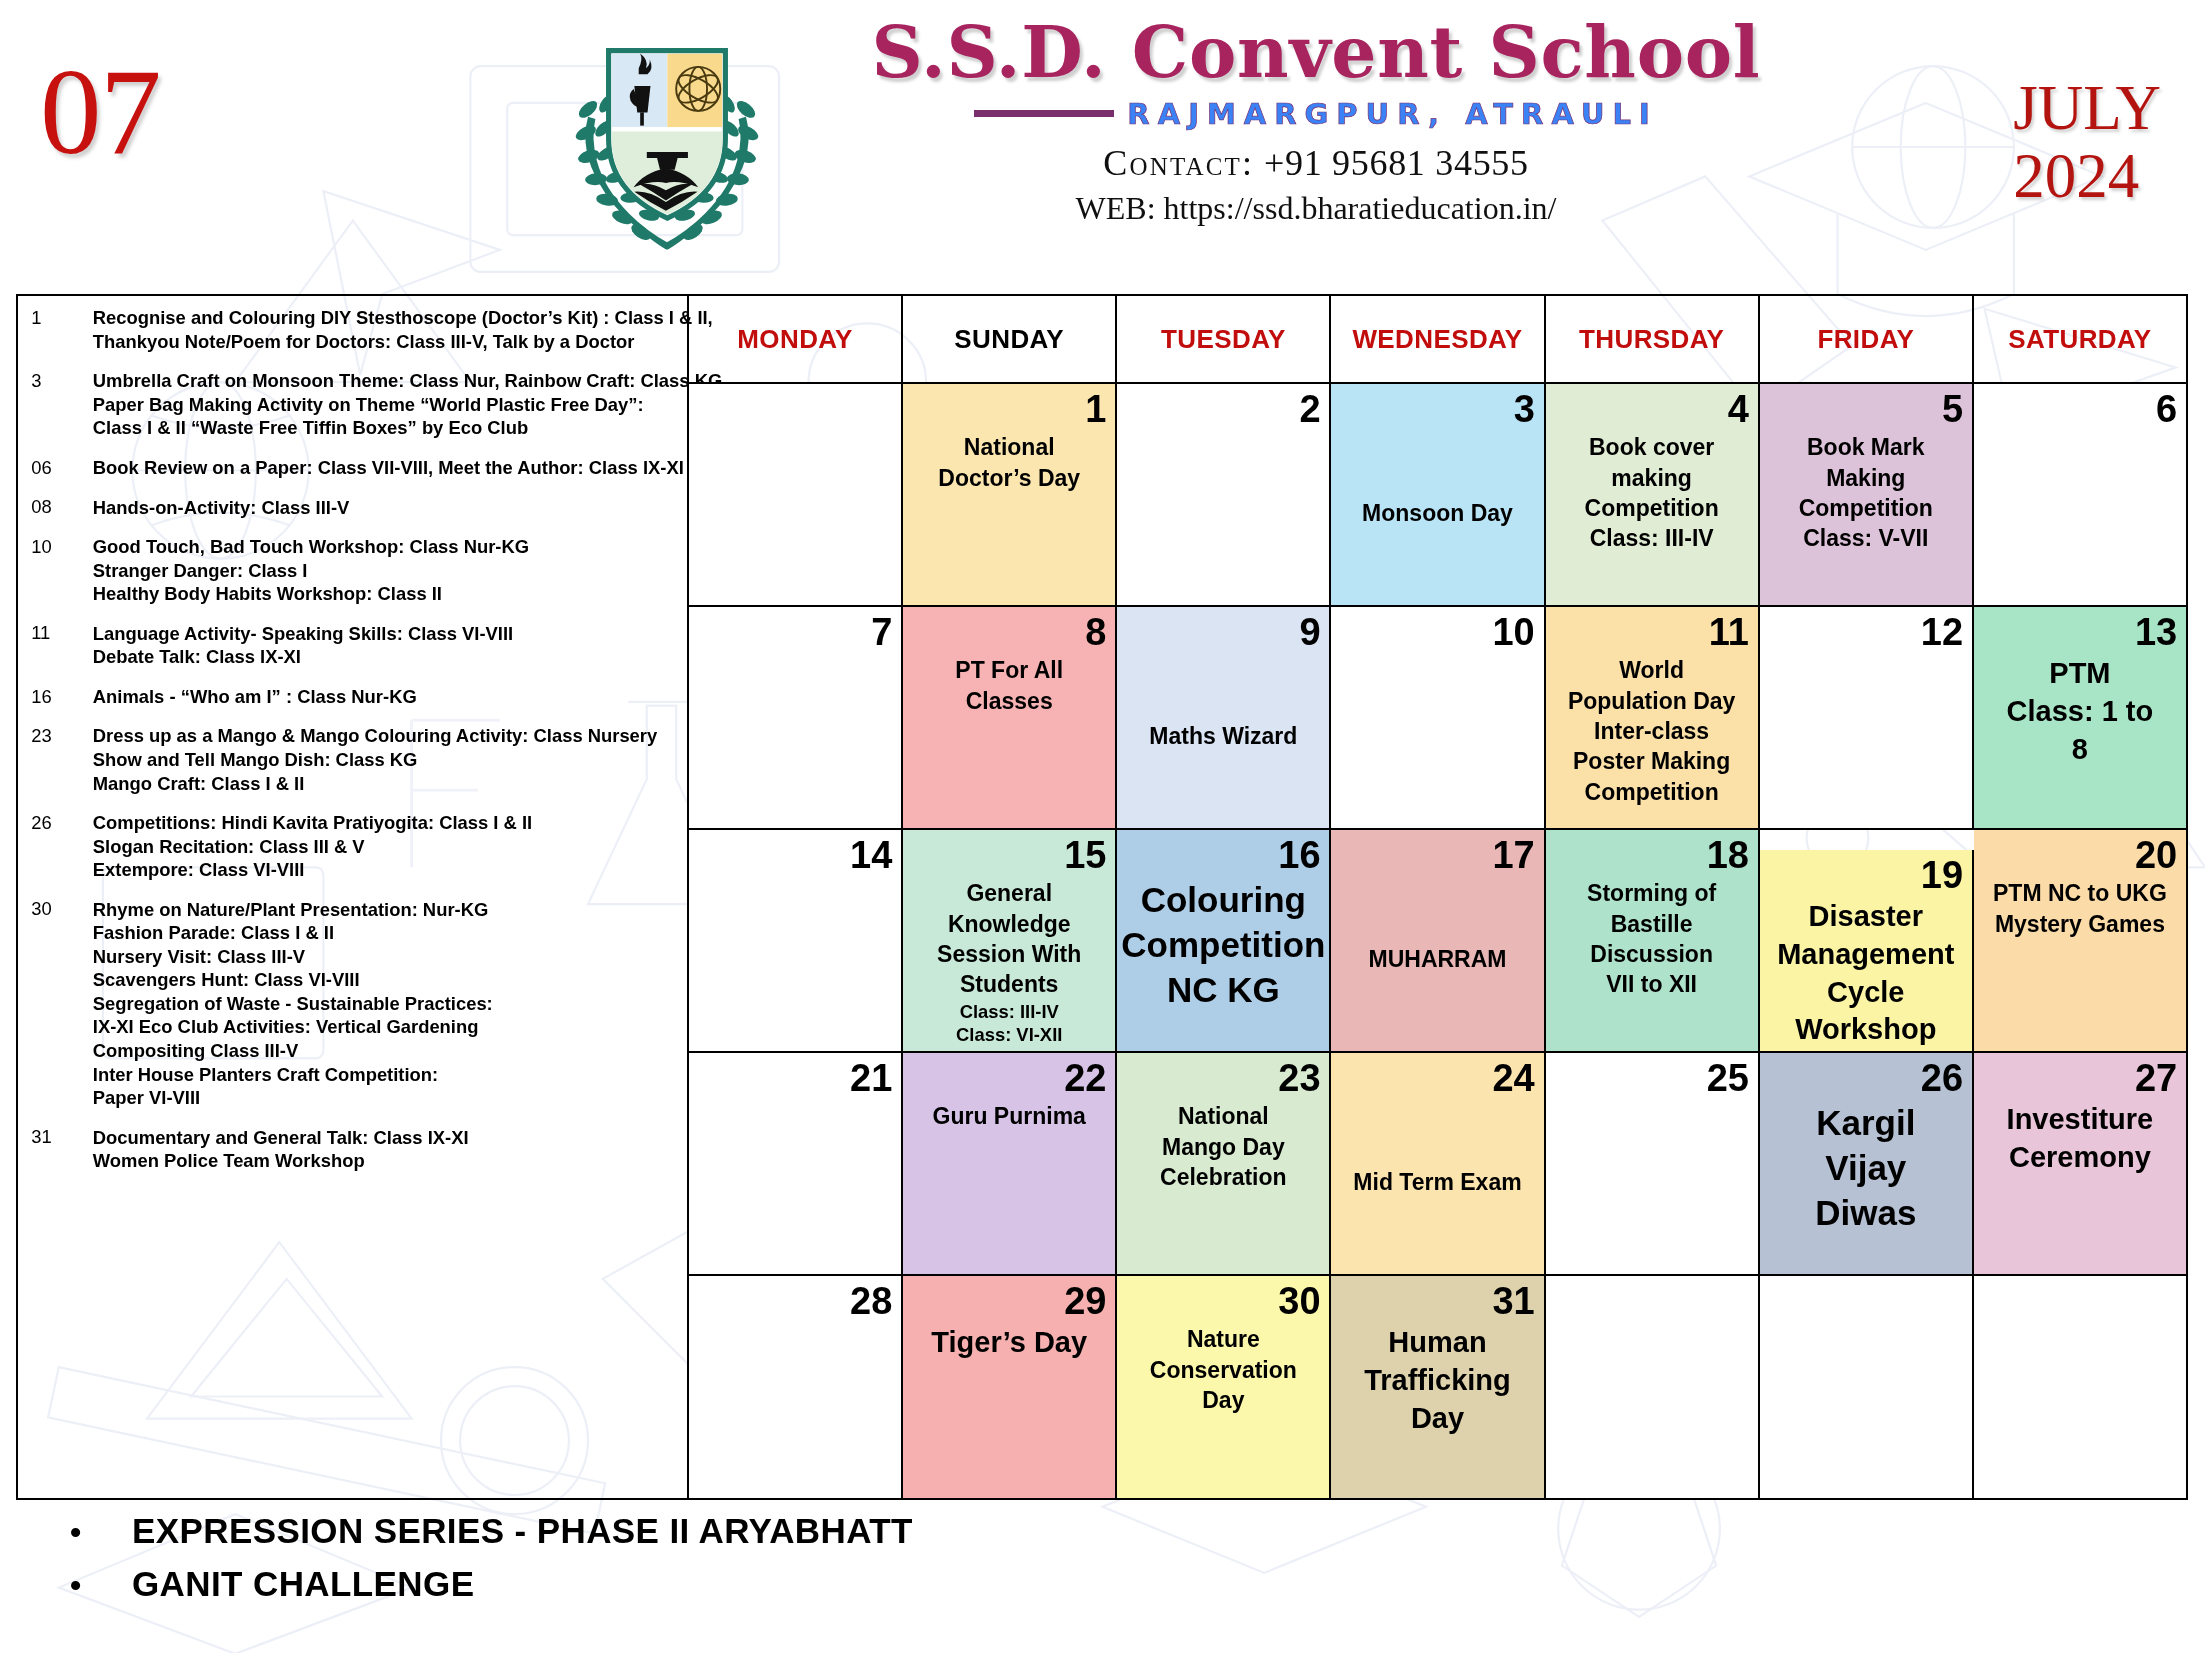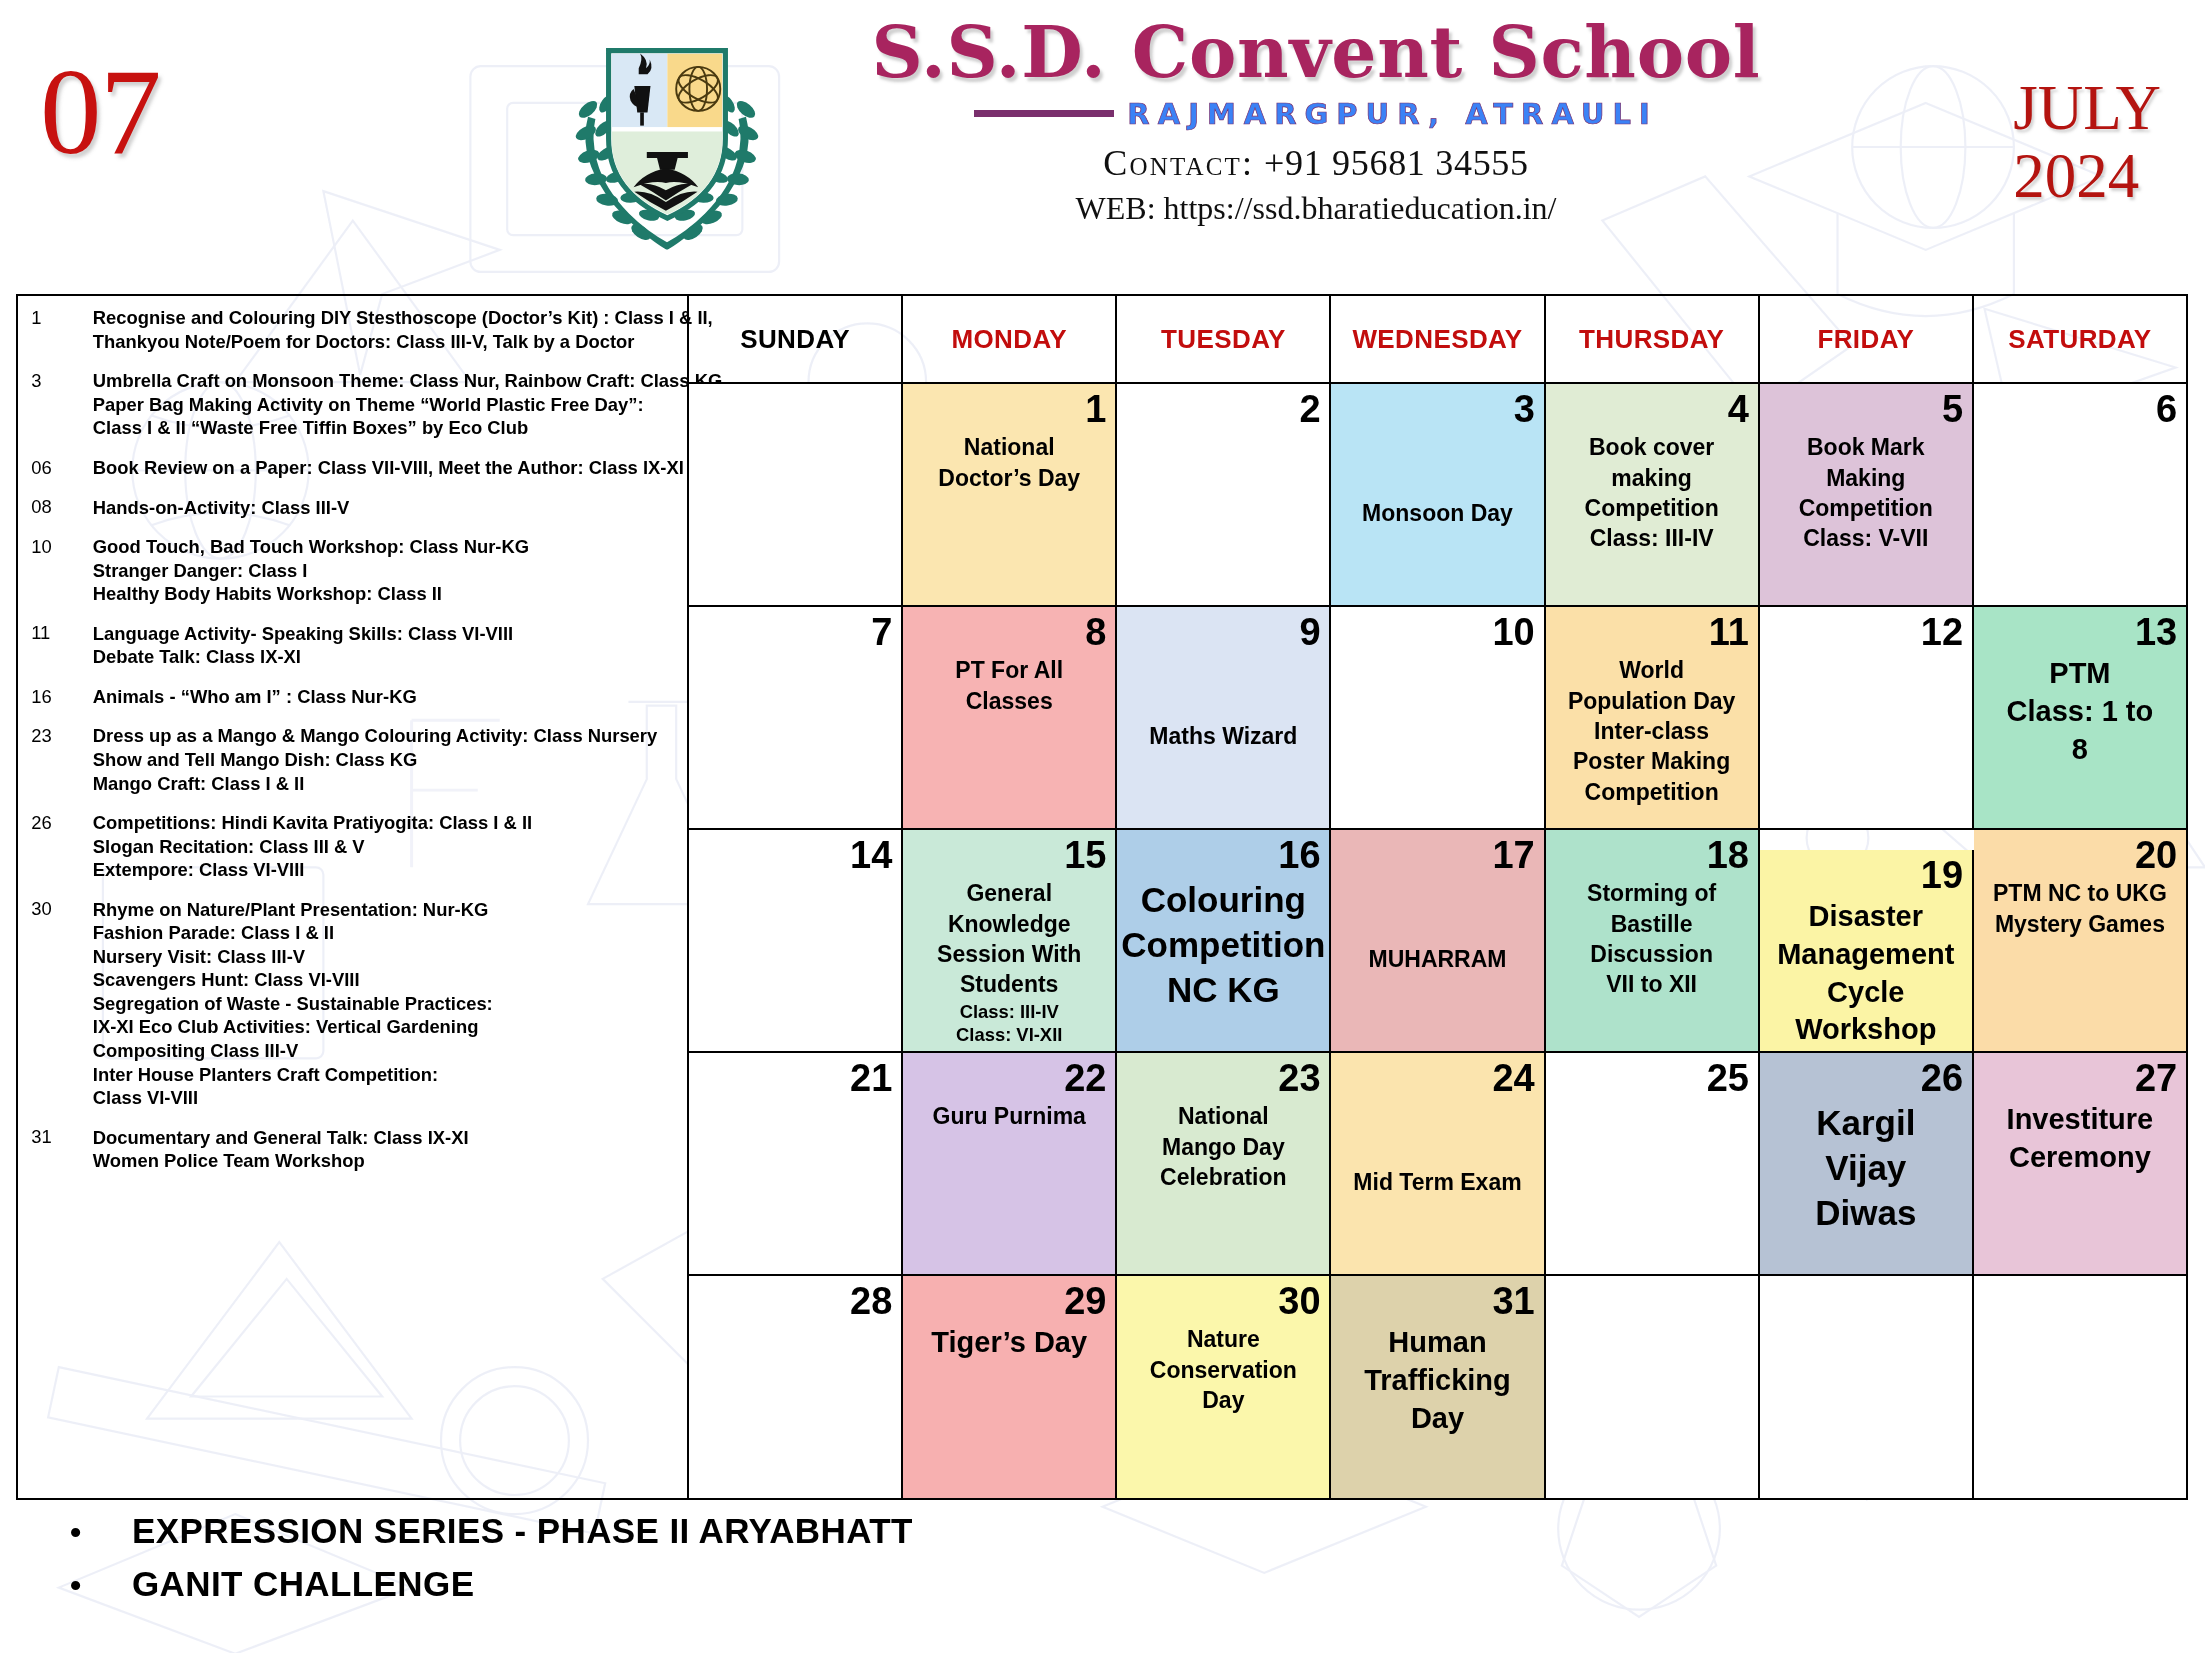--- a/index.html
+++ b/index.html
@@ -493,35 +493,35 @@
           <div class="side-day">30</div>
           <div class="side-lines">
             <div class="side-line">Rhyme on Nature/Plant Presentation: Nur-KG</div>
             <div class="side-line">Fashion Parade: Class I &amp; II</div>
             <div class="side-line">Nursery Visit: Class III-V</div>
             <div class="side-line">Scavengers Hunt: Class VI-VIII</div>
             <div class="side-line">Segregation of Waste - Sustainable Practices:</div>
             <div class="side-line">IX-XI Eco Club Activities: Vertical Gardening</div>
             <div class="side-line">Compositing Class III-V</div>
             <div class="side-line">Inter House Planters Craft Competition:</div>
-            <div class="side-line">Class VI-VIII</div>
+            <div class="side-line">Paper VI-VIII</div>
           </div>
         </div>
         <div class="side-item">
           <div class="side-day">31</div>
           <div class="side-lines">
             <div class="side-line">Documentary and General Talk: Class IX-XI</div>
             <div class="side-line">Women Police Team Workshop</div>
           </div>
         </div>
       </div>
     <div id="calendar">
       <div class="cal-row" id="dow-row">
+          <div class="dow-cell dow-red">MONDAY</div>
           <div class="dow-cell dow-sun">SUNDAY</div>
-          <div class="dow-cell dow-red">MONDAY</div>
           <div class="dow-cell dow-red">TUESDAY</div>
           <div class="dow-cell dow-red">WEDNESDAY</div>
           <div class="dow-cell dow-red">THURSDAY</div>
           <div class="dow-cell dow-red">FRIDAY</div>
           <div class="dow-cell dow-red">SATURDAY</div>
         </div>
 
     <div class="cal-row week-row">
           <div class="day-cell" style="background: rgb(255, 255, 255);">
             <div class="day-num"></div>

